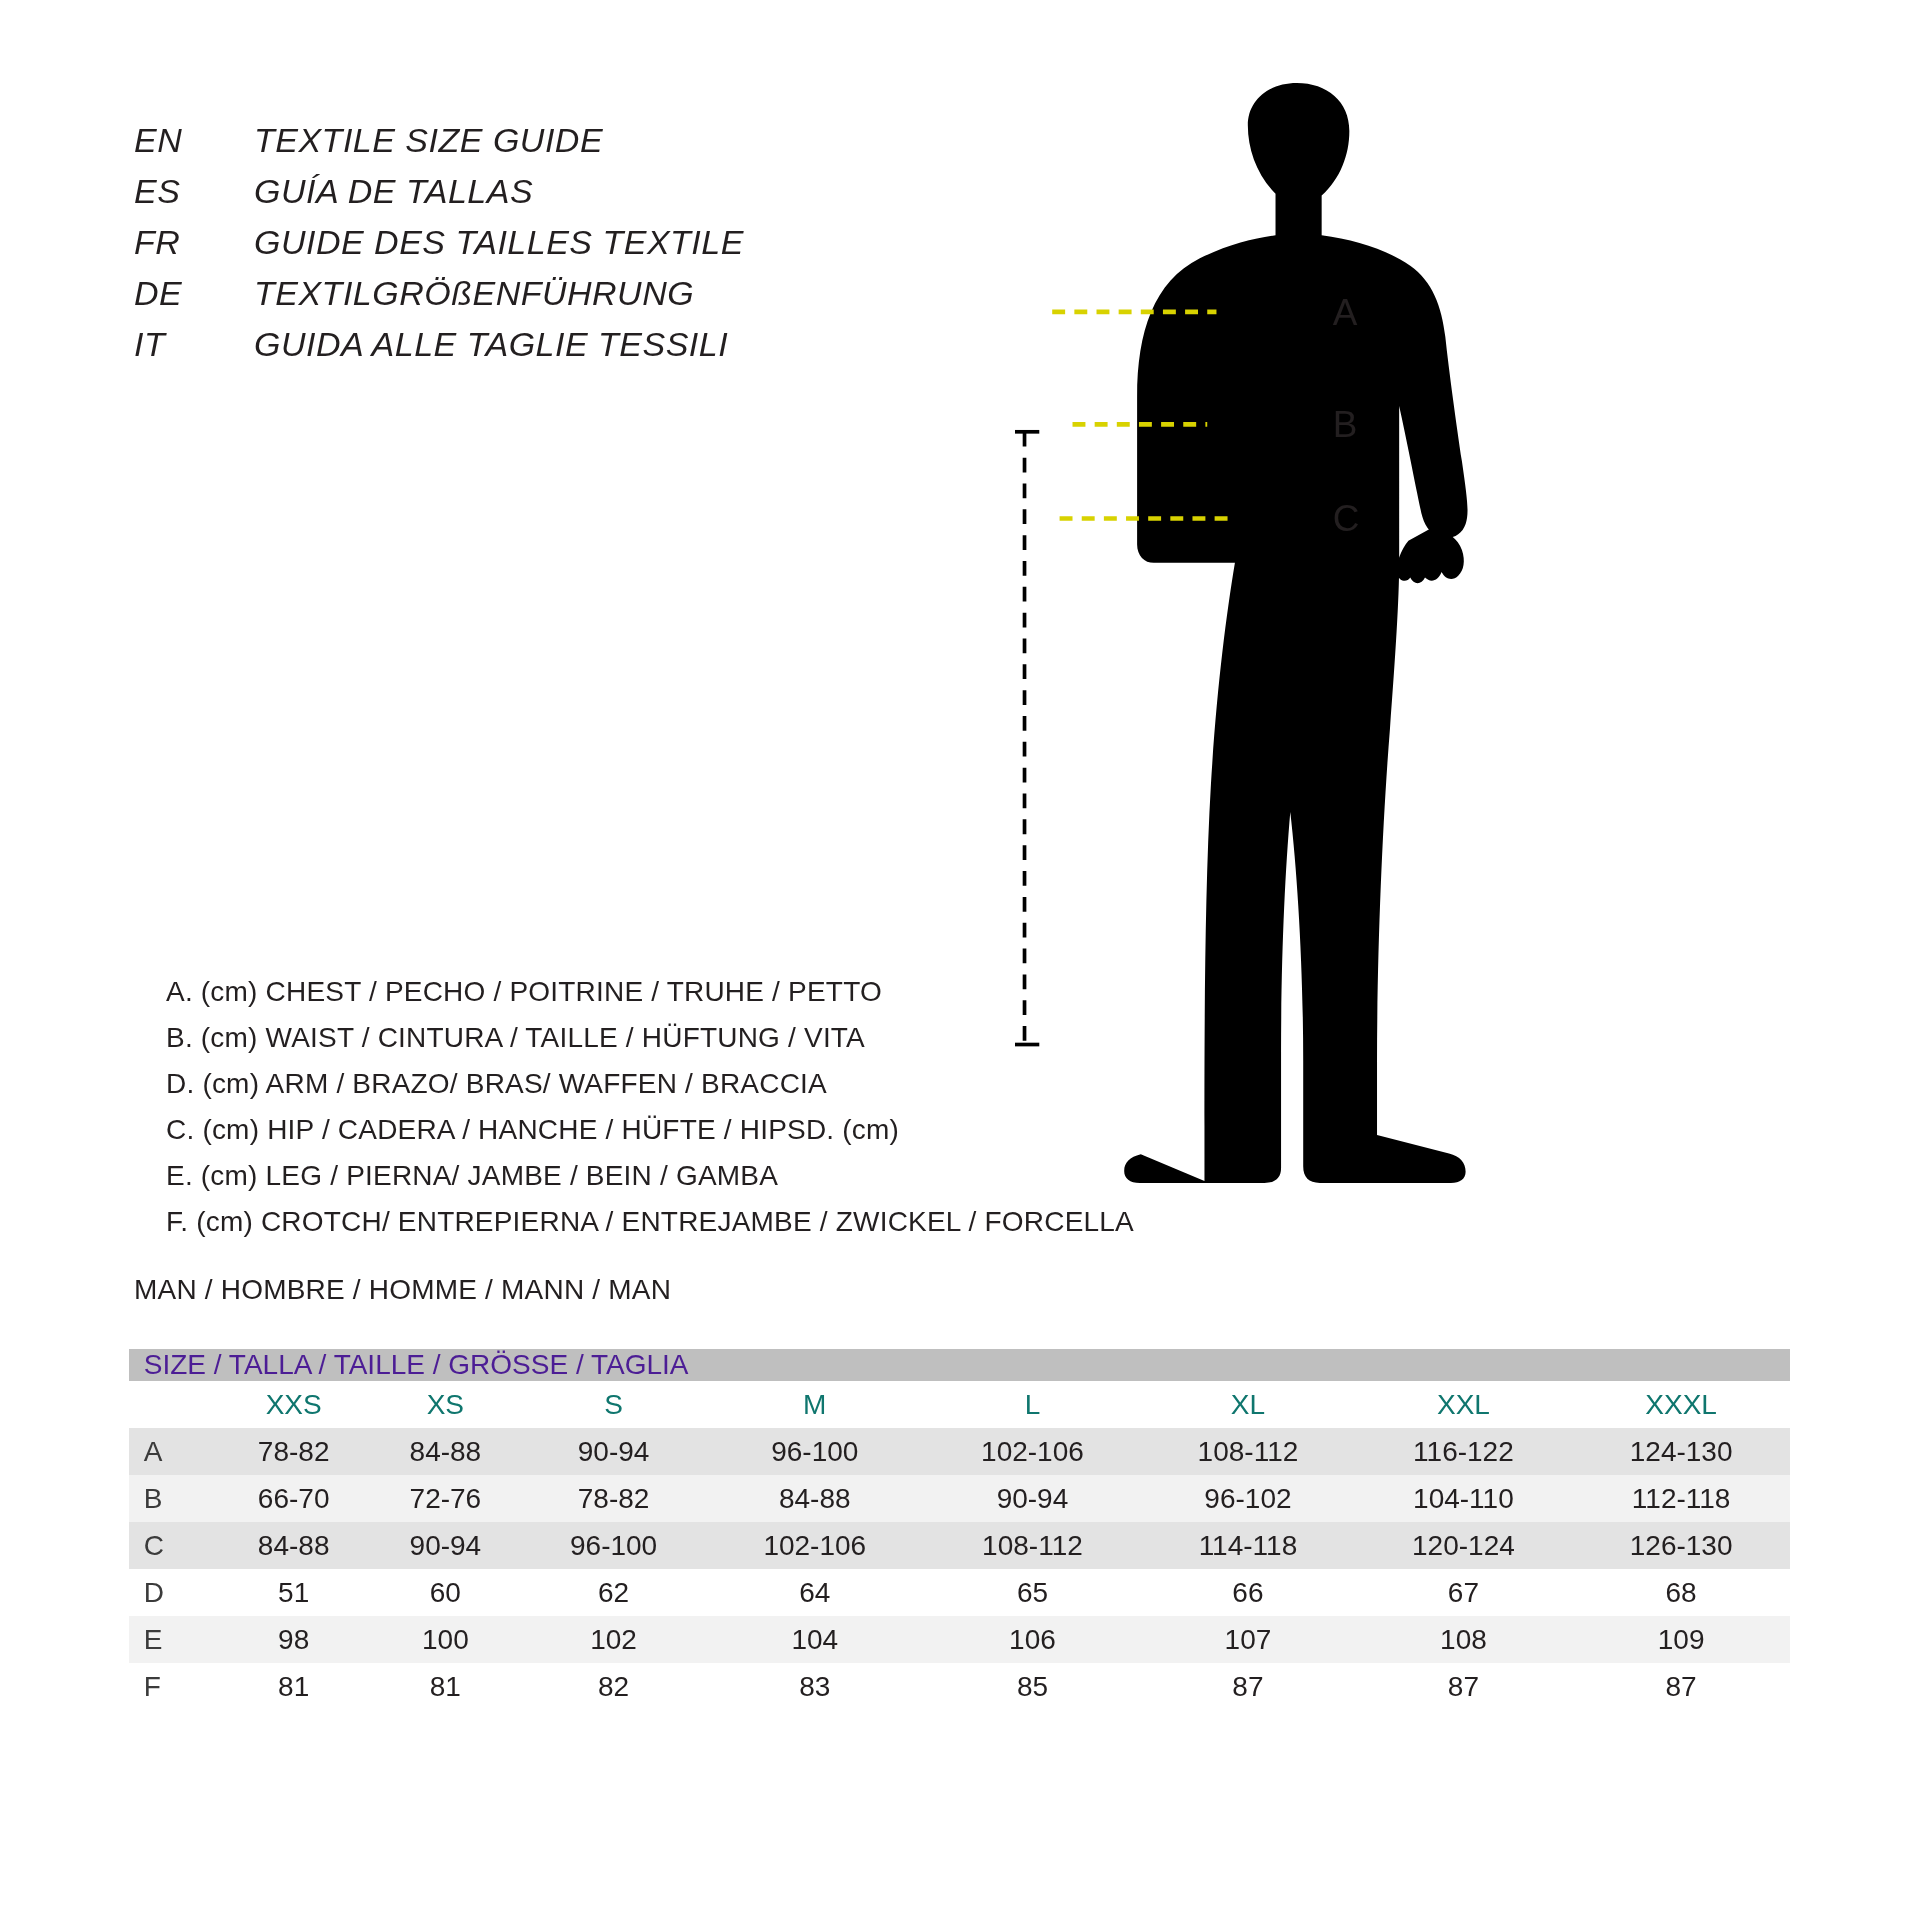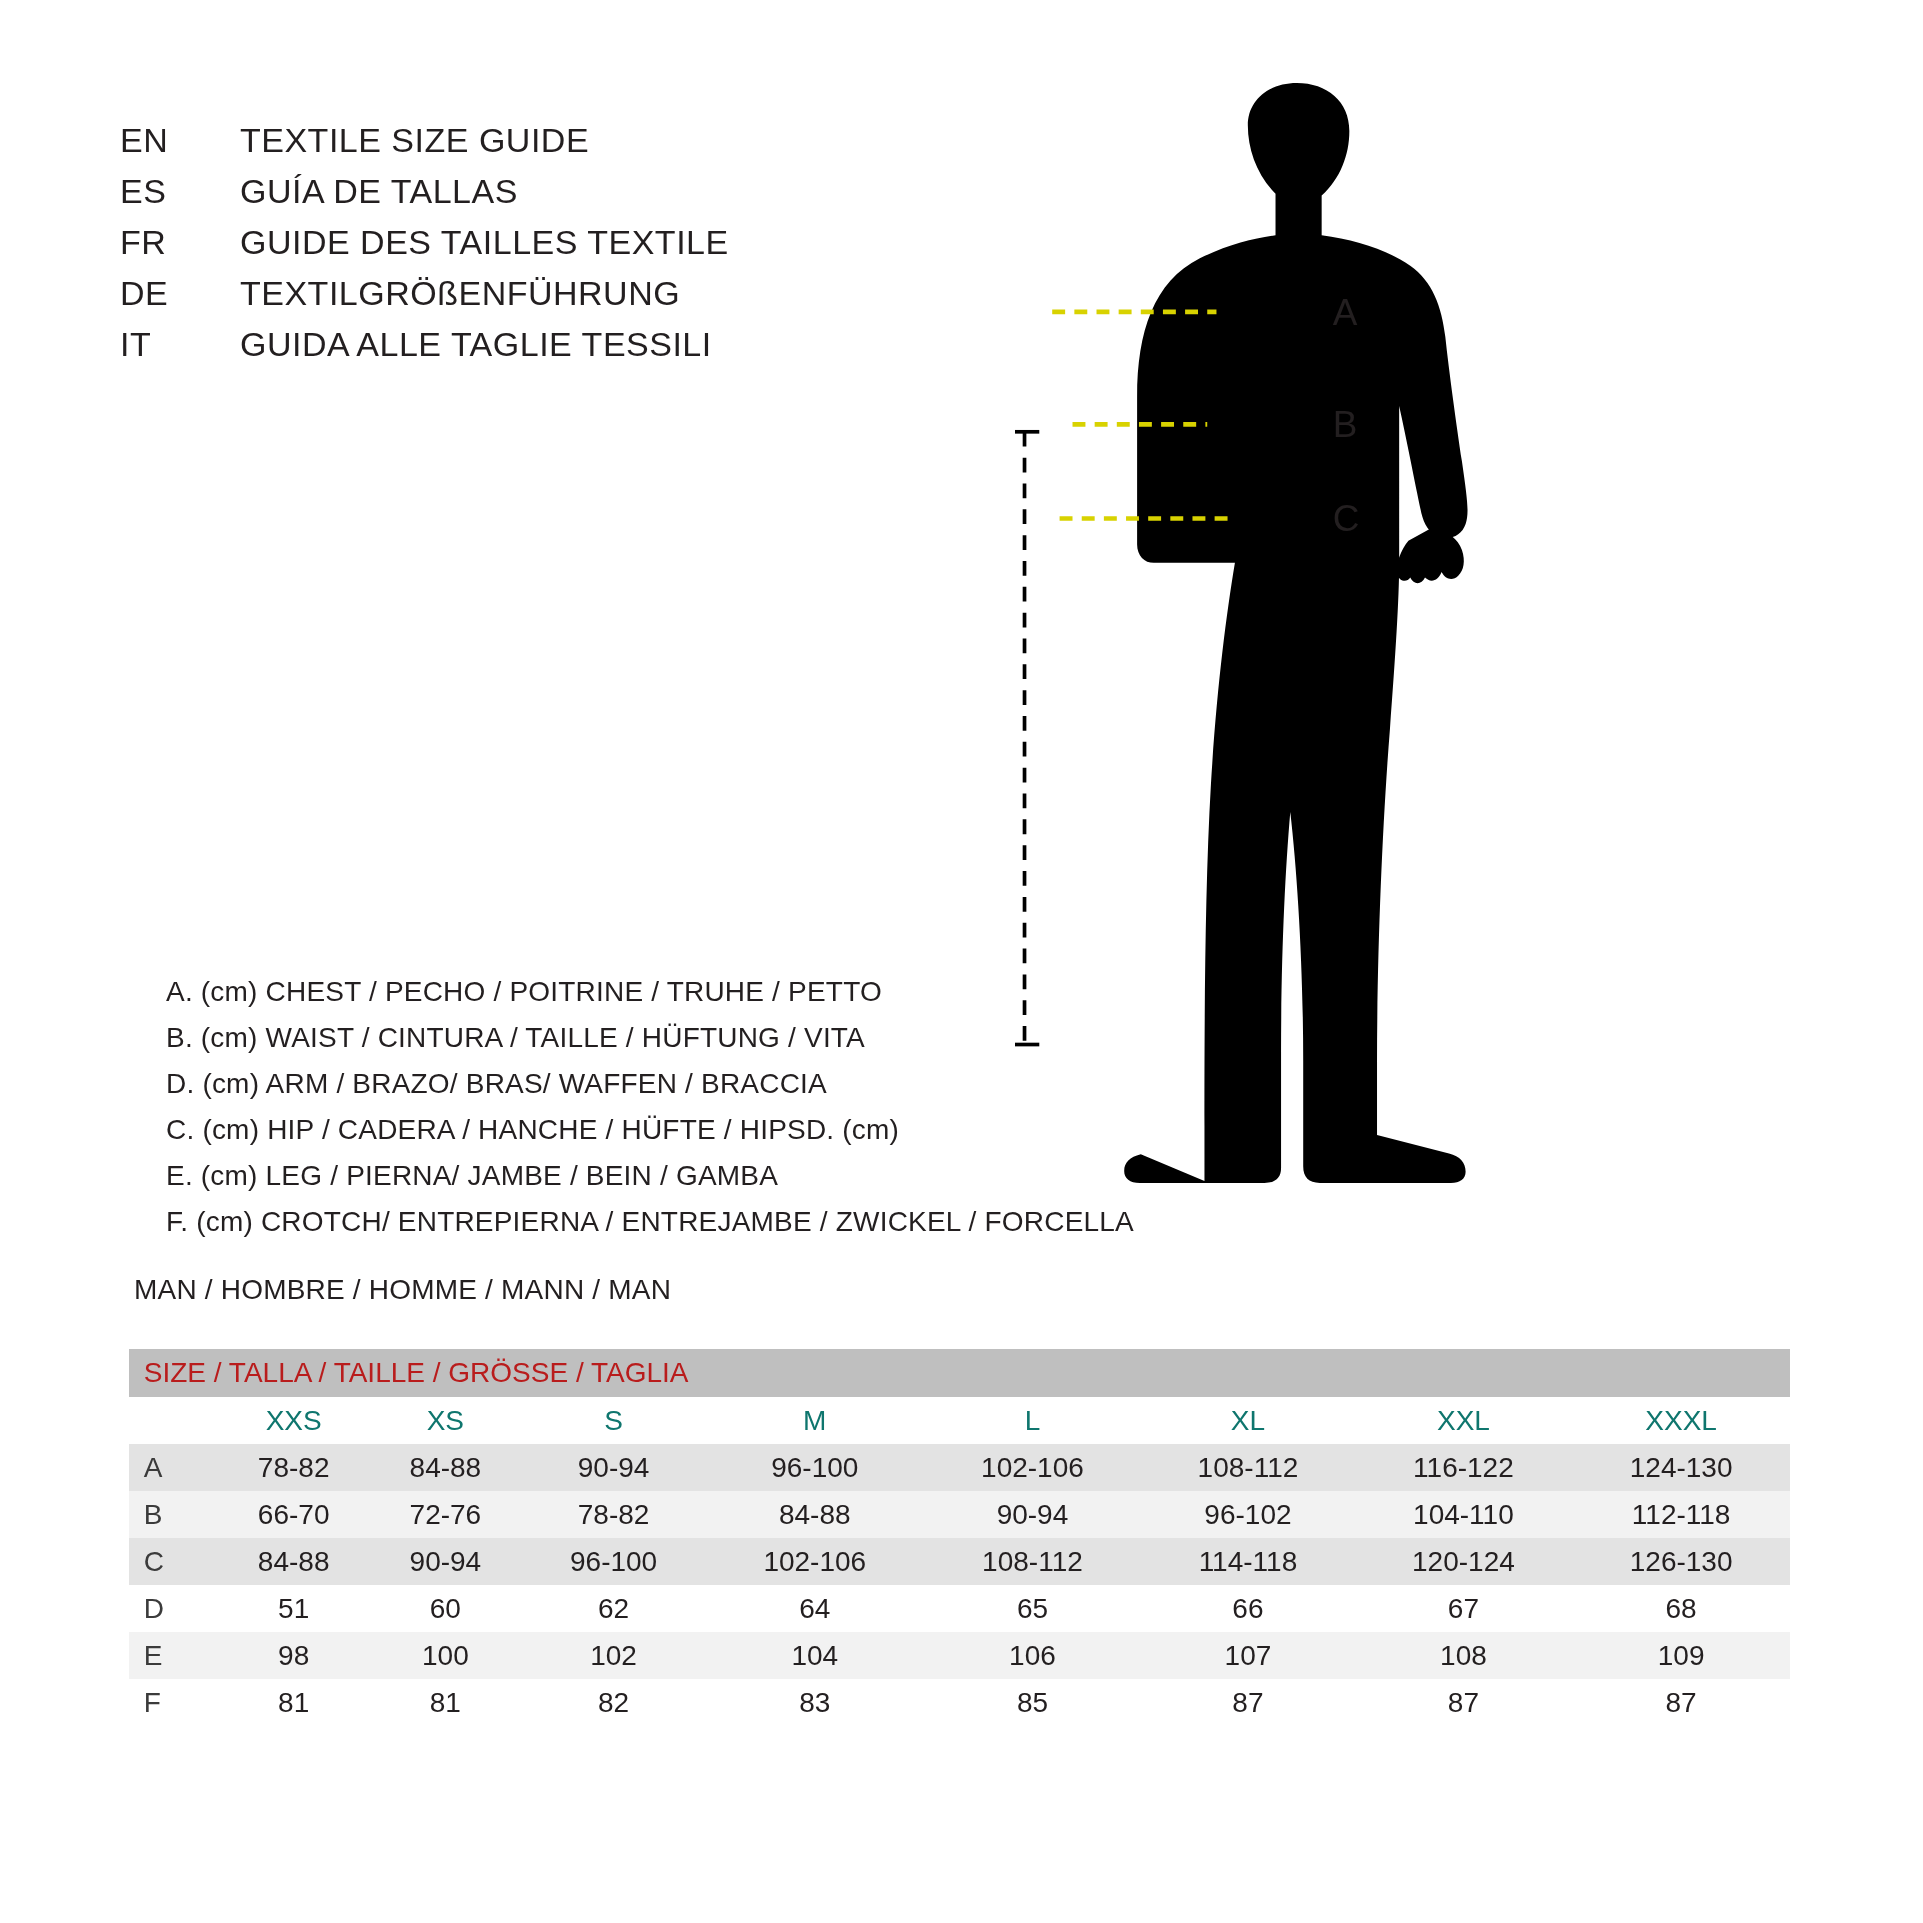--- a/index.html
+++ b/index.html
@@ -12,23 +12,24 @@
     height: 1923px;
     font-family: "Liberation Sans", sans-serif;
     color: #231f20;
     position: relative;
     overflow: hidden;
   }
 
   
   .titles {
     position: absolute;
-    left: 120px;
+    left: 134px;
     top: 115px;
     width: 831px;
+    font-style: italic;
   }
   .title-row {
     display: flex;
     align-items: baseline;
     font-size: 34px;
     line-height: 51px;
     letter-spacing: 0.5px;
   }
   .title-lang {
     width: 120px;
@@ -89,23 +90,23 @@
     font-weight: normal;
     text-align: center;
     height: 47px;
     vertical-align: middle;
     color: #231f20;
   }
   .hdr-band td {
     background: #bfbfbf;
     text-align: left;
     padding-left: 14.8px;
-    height: 48px;
+    height: 32px;
     font-size: 28px;
-    color: #b91c1c;
+    color: #4c1d95;
   }
   .row-zebra-dark td { background: #e3e3e3; }
   .row-zebra-light td { background: #f2f2f2; }
   .row-white td { background: #ffffff; }
   .col-label {
     text-align: left !important;
     padding-left: 14.8px;
     width: 74px;
     color: #3b3b3b;
   }

